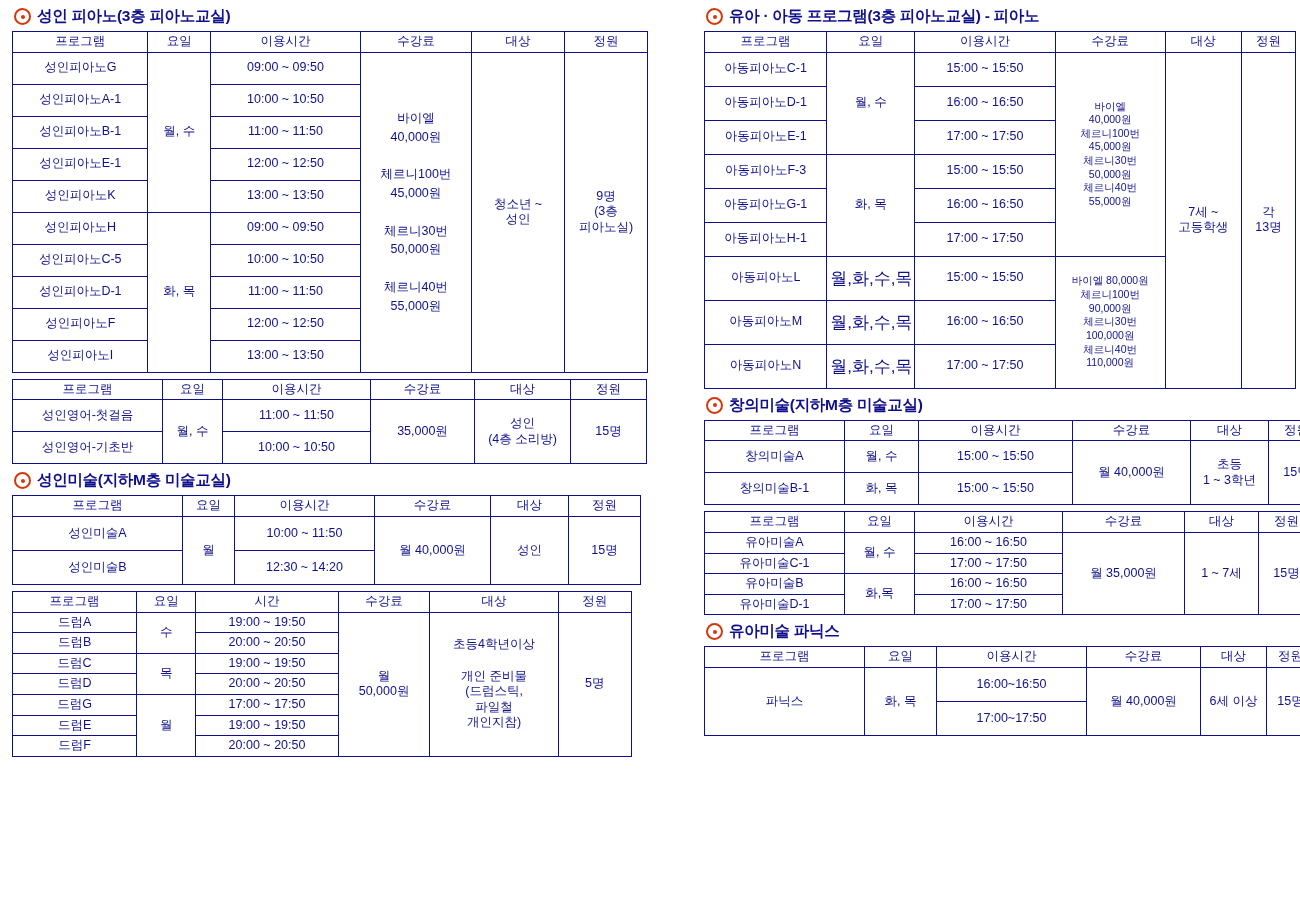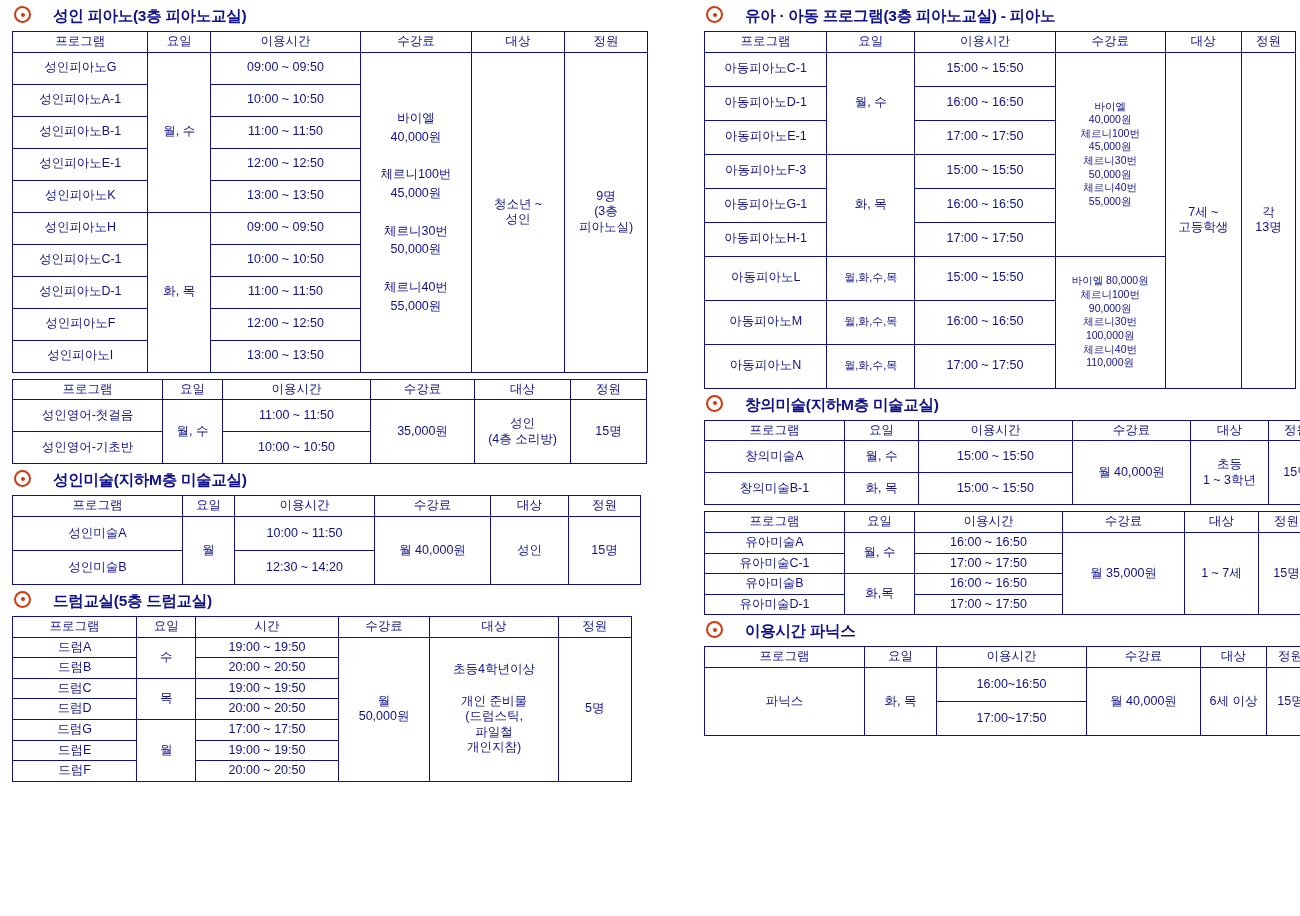--- a/index.html
+++ b/index.html
@@ -26,21 +26,22 @@
     position: absolute;
     top: 6px;
   }
   .col-left { left: 12px; width: 640px; }
   .col-right { left: 704px; width: 626px; }
 
   .section { margin-bottom: 6px; }
 
   .sec-head {
     display: flex;
-    gap: 22px;
+    align-items: center;
+    gap: 6px;
     margin: 0 0 4px 2px;
   }
   .bullet {
     display: inline-block;
     width: 13px;
     height: 13px;
     border: 2px solid #d4380d;
     border-radius: 50%;
     position: relative;
     flex: 0 0 auto;
@@ -75,21 +76,21 @@
   th, td {
     color: #10108c;
     text-align: center;
     vertical-align: middle;
     font-size: 12.5px;
     padding: 2px 3px;
     line-height: 1.25;
     white-space: nowrap;
   }
   th { font-weight: normal; }
-  .small { font-size: 11px; }
+  .small { font-size: 17px; }
   .tiny { font-size: 10.5px; line-height: 1.3; }
   .multi { white-space: normal; }
 
   
   .t-adult-piano { width: 636px; }
   .t-adult-piano col:nth-child(1) { width: 134px; }
   .t-adult-piano col:nth-child(2) { width: 62px; }
   .t-adult-piano col:nth-child(3) { width: 148px; }
   .t-adult-piano col:nth-child(4) { width: 110px; }
   .t-adult-piano col:nth-child(5) { width: 92px; }
@@ -207,21 +208,21 @@
         <tr class="row-tall">
           <td>성인피아노K</td>
           <td>13:00 ~ 13:50</td>
         </tr>
         <tr class="row-tall">
           <td>성인피아노H</td>
           <td rowspan="5">화, 목</td>
           <td>09:00 ~ 09:50</td>
         </tr>
         <tr class="row-tall">
-          <td>성인피아노C-1</td>
+          <td>성인피아노C-5</td>
           <td>10:00 ~ 10:50</td>
         </tr>
         <tr class="row-tall">
           <td>성인피아노D-1</td>
           <td>11:00 ~ 11:50</td>
         </tr>
         <tr class="row-tall">
           <td>성인피아노F</td>
           <td>12:00 ~ 12:50</td>
         </tr>
@@ -301,24 +302,20 @@
         </tr>
         <tr style="height:34px">
           <td>성인미술B</td>
           <td>12:30 ~ 14:20</td>
         </tr>
       </tbody>
         </table>
     </div>
 
     <div class="section">
-      <div class="sec-head">
-        <span class="bullet"></span>
-        <span class="sec-title">드럼교실(5층 드럼교실)</span>
-      </div>
       <table class="t-drum">
         <colgroup>
             <col>
             <col>
             <col>
             <col>
             <col>
             <col>
           </colgroup>
         <tbody>
@@ -523,21 +520,21 @@
           <td>유아미술D-1</td>
           <td>17:00 ~ 17:50</td>
         </tr>
       </tbody>
         </table>
     </div>
 
     <div class="section">
       <div class="sec-head">
         <span class="bullet"></span>
-        <span class="sec-title">이용시간 파닉스</span>
+        <span class="sec-title">유아미술 파닉스</span>
       </div>
       <table class="t-kid-eng">
         <colgroup>
             <col>
             <col>
             <col>
             <col>
             <col>
             <col>
           </colgroup>

